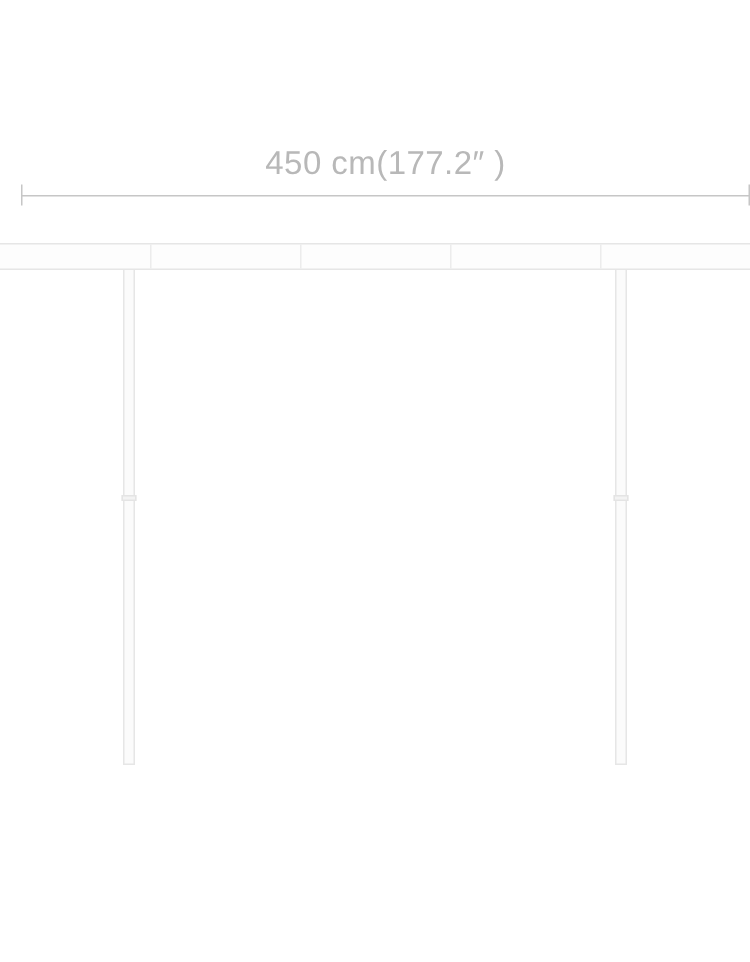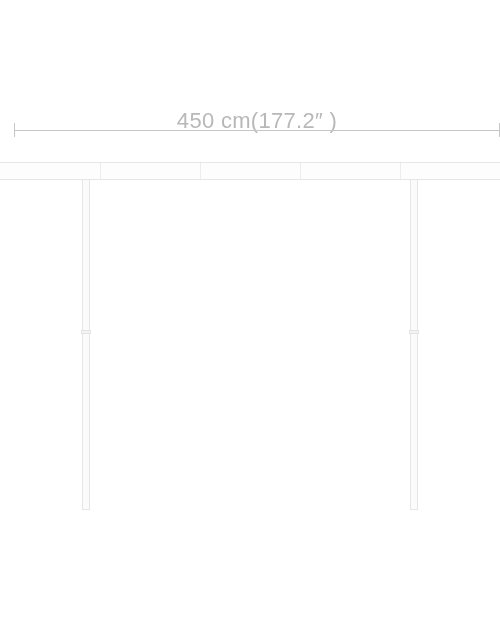--- a/index.html
+++ b/index.html
@@ -24,21 +24,20 @@
     .dimension-text {
       position: absolute;
       top: -34px;
       left: 0;
       right: 0;
       text-align: center;
       font-size: 22px;
       color: #b8b8b8;
       font-weight: 500;
       letter-spacing: 0.3px;
-      margin-top: 12px;
     }
     .dim-line {
       position: absolute;
       left: 0;
       right: 0;
       top: 0;
       height: 1px;
       background: #c6c6c6;
     }
     .dim-tick {

